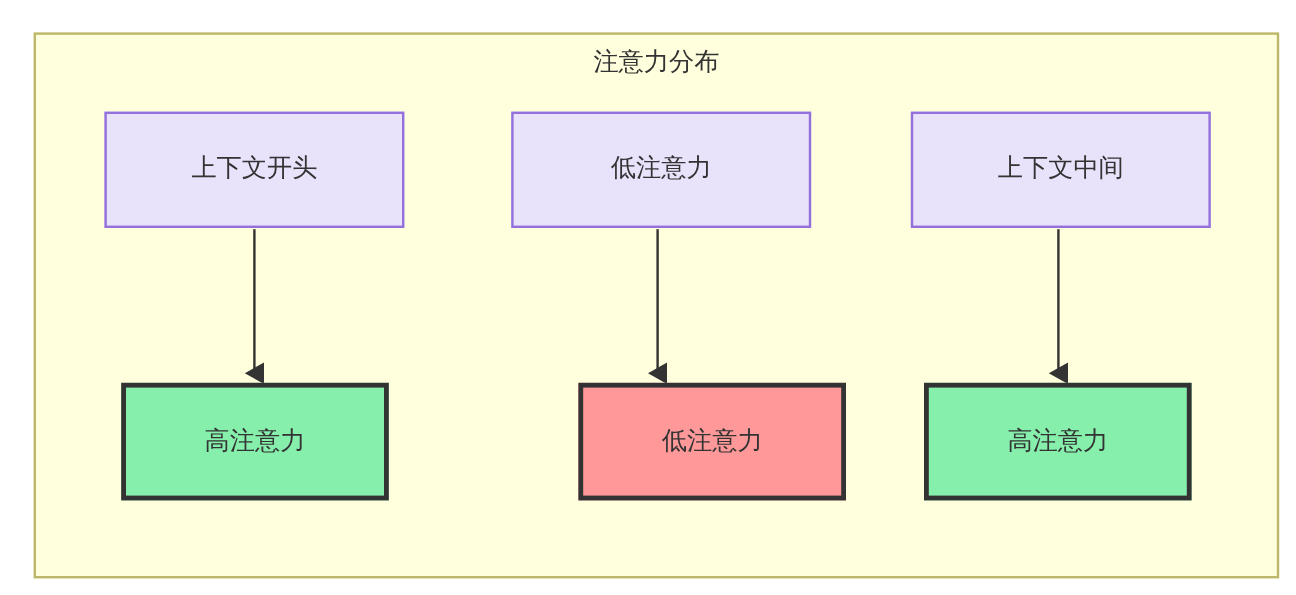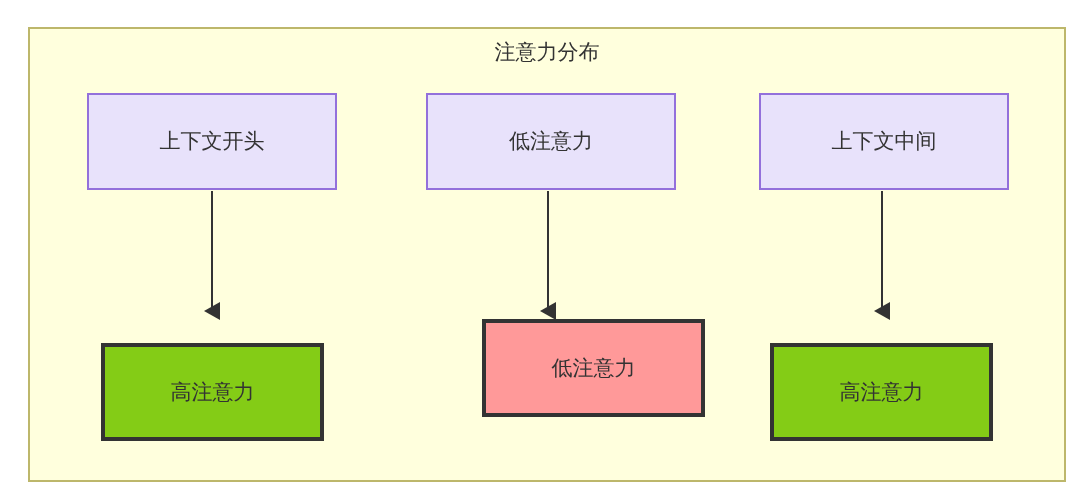--- a/index.html
+++ b/index.html
@@ -70,21 +70,21 @@
     top: 93px;
   }
 
   .node-attn {
     border: 4px solid #333333;
     width: 223px;
     height: 98px;
     top: 319px;
   }
 
-  .node-attn.high { background: #84cc16; margin-top: 24px; }
+  .node-attn.high { background: #86efac; }
   .node-attn.low  { background: #ff9999; }
 
   
   .col-a .node-context { left: 87px; }
   .col-b .node-context { left: 426px; }
   .col-c .node-context { left: 759px; }
 
   .col-a .node-attn { left: 101px; }
   .col-b .node-attn { left: 436px; margin-left: 46px; }
   .col-c .node-attn { left: 770px; }

